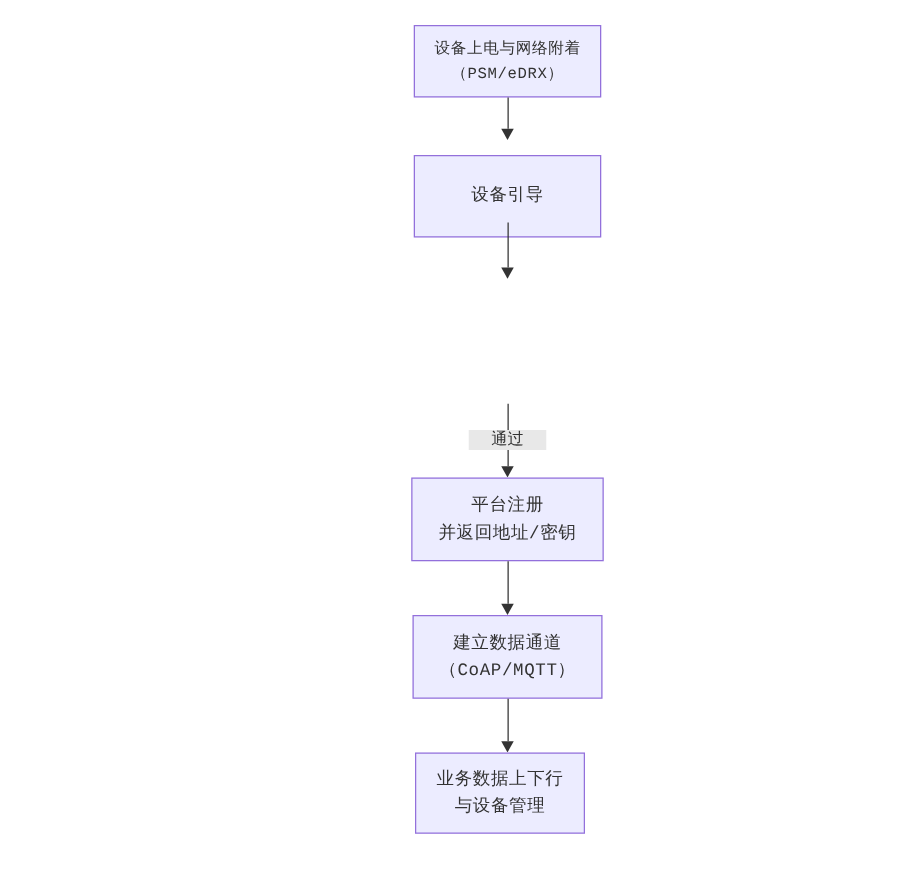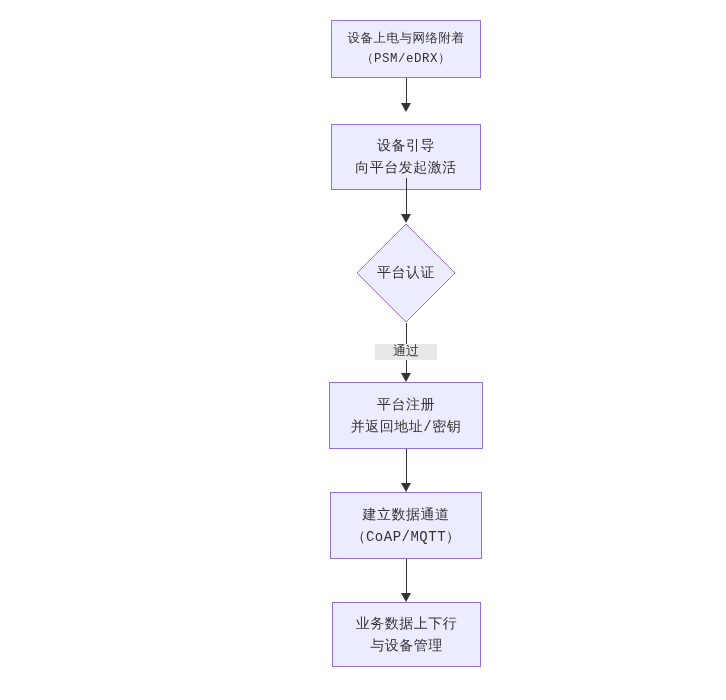--- a/index.html
+++ b/index.html
@@ -70,34 +70,27 @@
     <div>（PSM/eDRX）</div>
   </div>
 
   <div class="arrow" style="left:372px; top:78px; height:34px;">
     <div class="shaft"></div>
     <div class="head"></div>
   </div>
 
   <div class="node" style="left:297px; top:124px; width:150px; height:66px;">
     <div>设备引导</div>
-    <div>向平台发起激活</div>
   </div>
 
   <div class="arrow" style="left:372px; top:178px; height:45px;">
     <div class="shaft"></div>
     <div class="head"></div>
   </div>
 
-  <div class="diamond-wrap" style="left:322px; top:223px; width:100px; height:100px;">
-    <svg width="100" height="100" viewBox="0 0 100 100">
-      <polygon points="50,1 99,50 50,99 1,50" fill="#ECECFF" stroke="#9370DB" stroke-width="1"></polygon>
-    </svg>
-    <div class="diamond-text">平台认证</div>
-  </div>
 
   <div class="arrow" style="left:372px; top:323px; height:59px;">
     <div class="shaft"></div>
     <div class="head"></div>
   </div>
   <div class="edge-label" style="left:372px; top:344px;">通过</div>
 
   <div class="node" style="left:295px; top:382px; width:154px; height:67px;align-items:center;">
     <div>平台注册</div>
     <div>并返回地址/密钥</div>
@@ -111,18 +104,18 @@
   <div class="node" style="left:296px; top:492px; width:152px; height:67px;">
     <div>建立数据通道</div>
     <div>（CoAP/MQTT）</div>
   </div>
 
   <div class="arrow" style="left:372px; top:559px; height:43px;">
     <div class="shaft"></div>
     <div class="head"></div>
   </div>
 
-  <div class="node" style="left:298px; top:602px; width:149px; height:65px;">
+  <div class="node" style="left:298px; top:602px; width:136px; height:65px;">
     <div>业务数据上下行</div>
     <div>与设备管理</div>
   </div>
 
 </div>
 
 </body></html>

